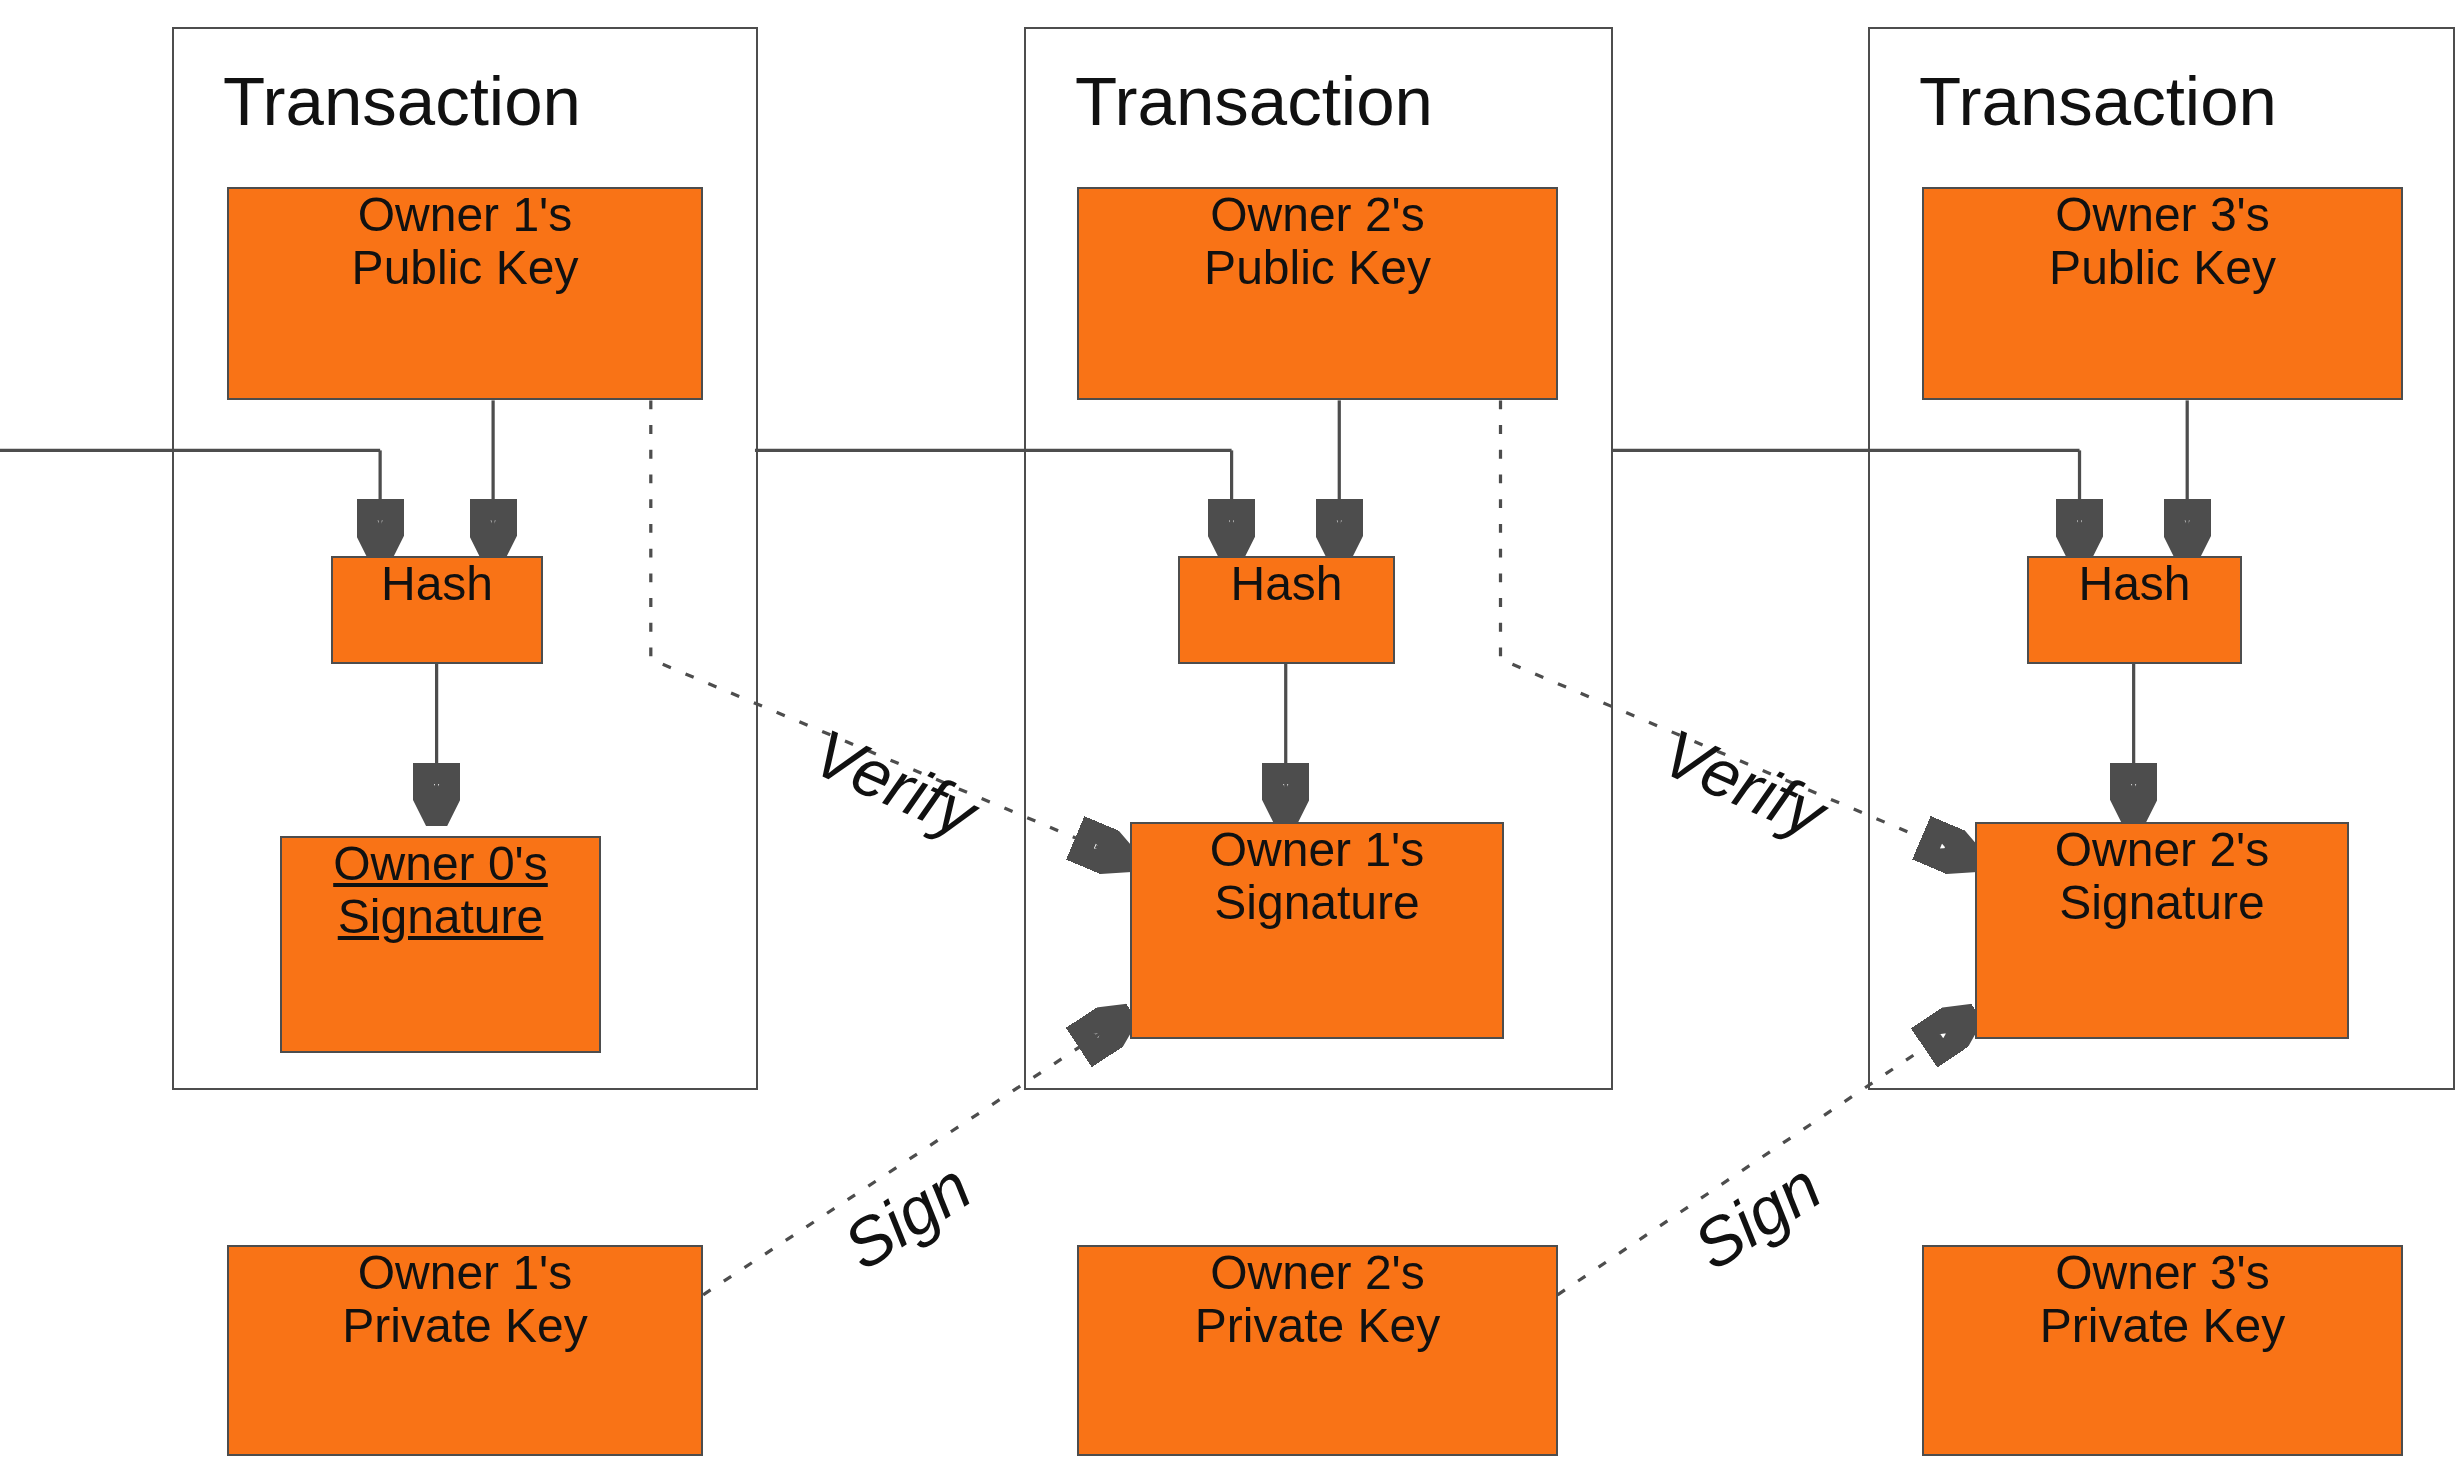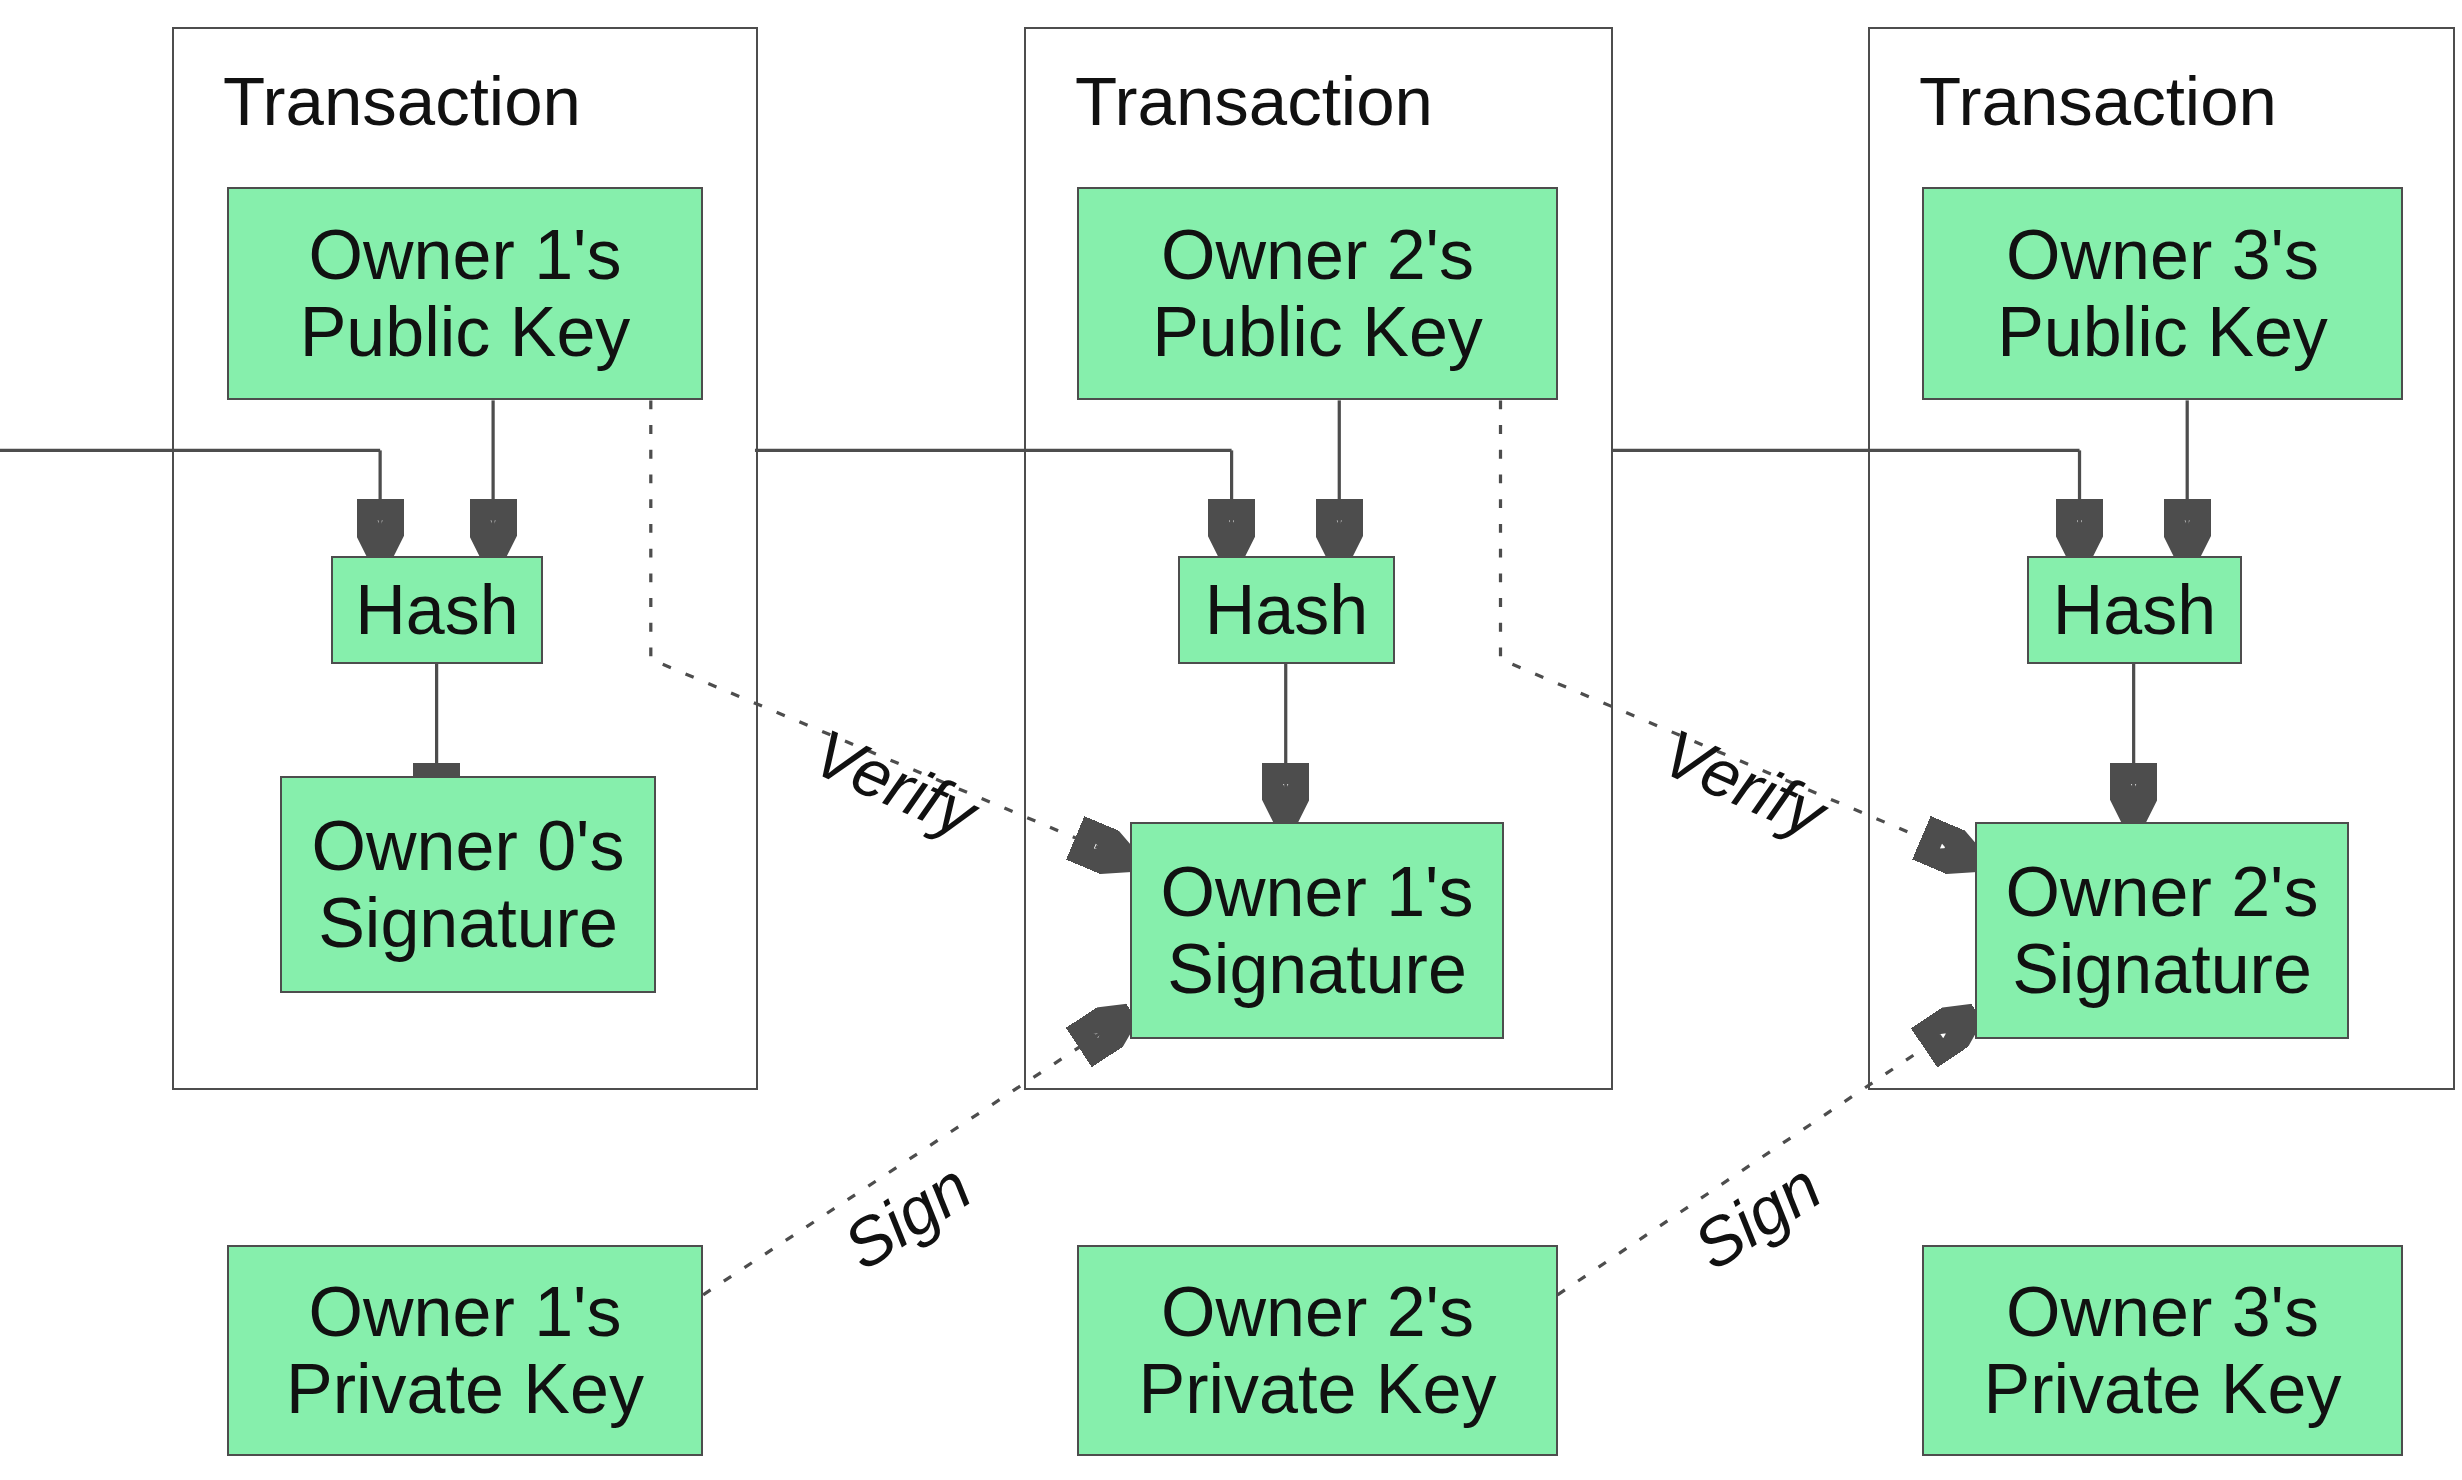--- a/index.html
+++ b/index.html
@@ -38,28 +38,28 @@
   svg.wires path, svg.wires polyline {
     fill: none;
     stroke: #4d4d4d;
     stroke-width: 5.5;
   }
   svg.wires .dashed { stroke-dasharray: 15 27; }
   
   .box {
     position: absolute;
     border: 2.9px solid #4d4d4d;
-    background: #86efac;
+    background: #f97316;
     box-sizing: border-box;
     display: flex;
     flex-direction: column;
     align-items: center;
-    justify-content: center;
+    justify-content: flex-start;
     text-align: center;
-    font-size: 70px;
+    font-size: 48px;
     line-height: 1.1;
     color: #111111;
     z-index: 10;
     white-space: nowrap;
   }
   
   .edge-label {
     position: absolute;
     font-size: 67px;
     font-style: italic;
@@ -80,21 +80,21 @@
   .tx-title.c3 { left: 1919px; top: 67px; }
 
   .pubkey.c1 { left: 227px;  top: 187px; width: 476px; height: 213px; }
   .pubkey.c2 { left: 1077px; top: 187px; width: 481px; height: 213px; }
   .pubkey.c3 { left: 1922px; top: 187px; width: 481px; height: 213px; }
 
   .hash.c1 { left: 331px;  top: 556px; width: 212px; height: 108px; }
   .hash.c2 { left: 1178px; top: 556px; width: 217px; height: 108px; }
   .hash.c3 { left: 2027px; top: 556px; width: 215px; height: 108px; }
 
-  .sig.c1 { left: 280px;  top: 776px; width: 376px; height: 217px; }
+  .sig.c1 { left: 280px;  top: 836px; width: 321px; height: 217px; text-decoration: underline; }
   .sig.c2 { left: 1130px; top: 822px; width: 374px; height: 217px; }
   .sig.c3 { left: 1975px; top: 822px; width: 374px; height: 217px; }
 
   .privkey.c1 { left: 227px;  top: 1245px; width: 476px; height: 211px; }
   .privkey.c2 { left: 1077px; top: 1245px; width: 481px; height: 211px; }
   .privkey.c3 { left: 1922px; top: 1245px; width: 481px; height: 211px; }
 
   .edge-label.verify.v1 { left: 895px; top: 783px; }
   .edge-label.verify.v2 { left: 1744px; top: 783px; }
   .edge-label.sign.s1   { left: 907px; top: 1216px; }

